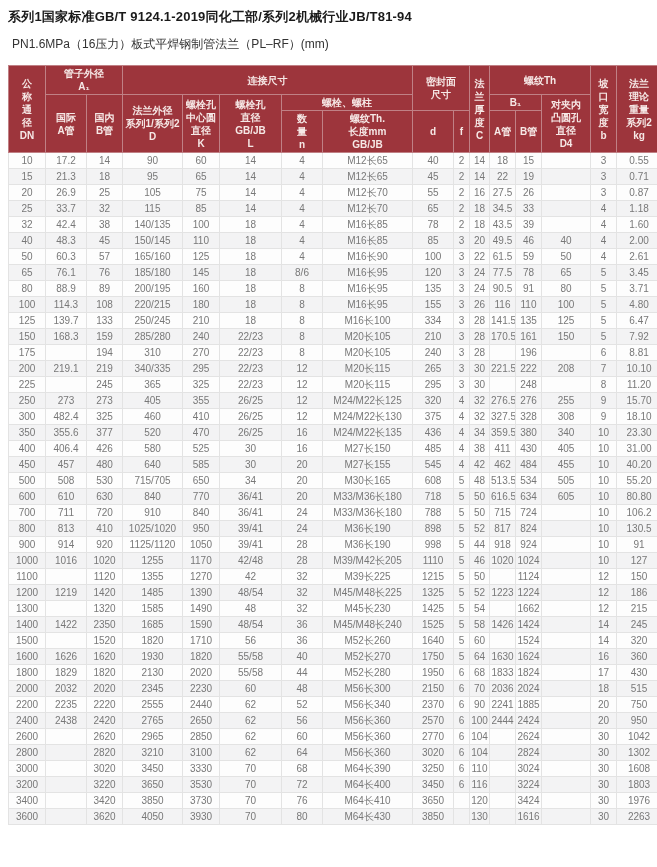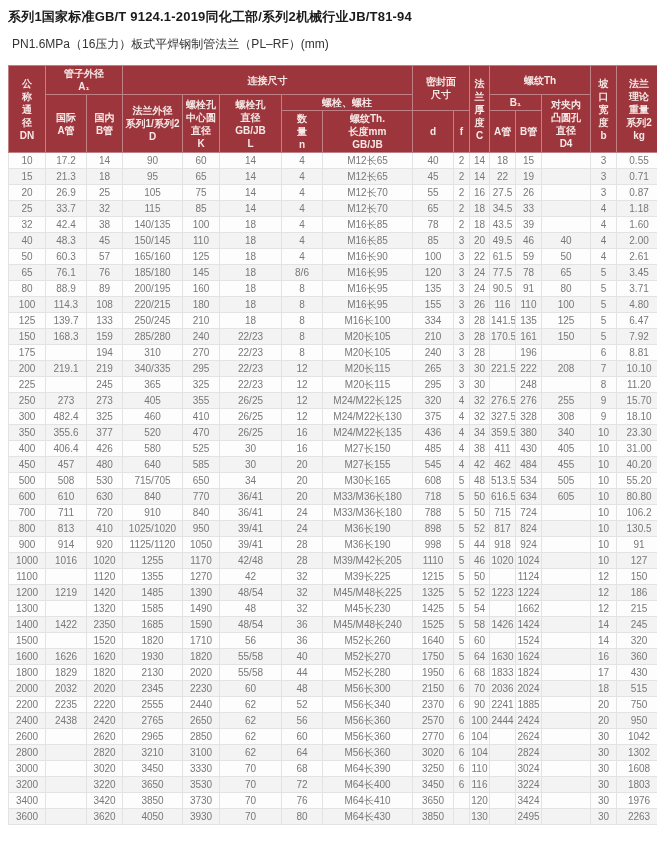--- a/index.html
+++ b/index.html
@@ -895,19 +895,19 @@
         <td>3620</td>
         <td>4050</td>
         <td>3930</td>
         <td>70</td>
         <td>80</td>
         <td>M64长430</td>
         <td>3850</td>
         <td></td>
         <td>130</td>
         <td></td>
-        <td>2495</td>
+        <td>1616</td>
         <td></td>
         <td>30</td>
         <td>2263</td>
       </tr>
     </tbody>
 </table>
 
 </body></html>

